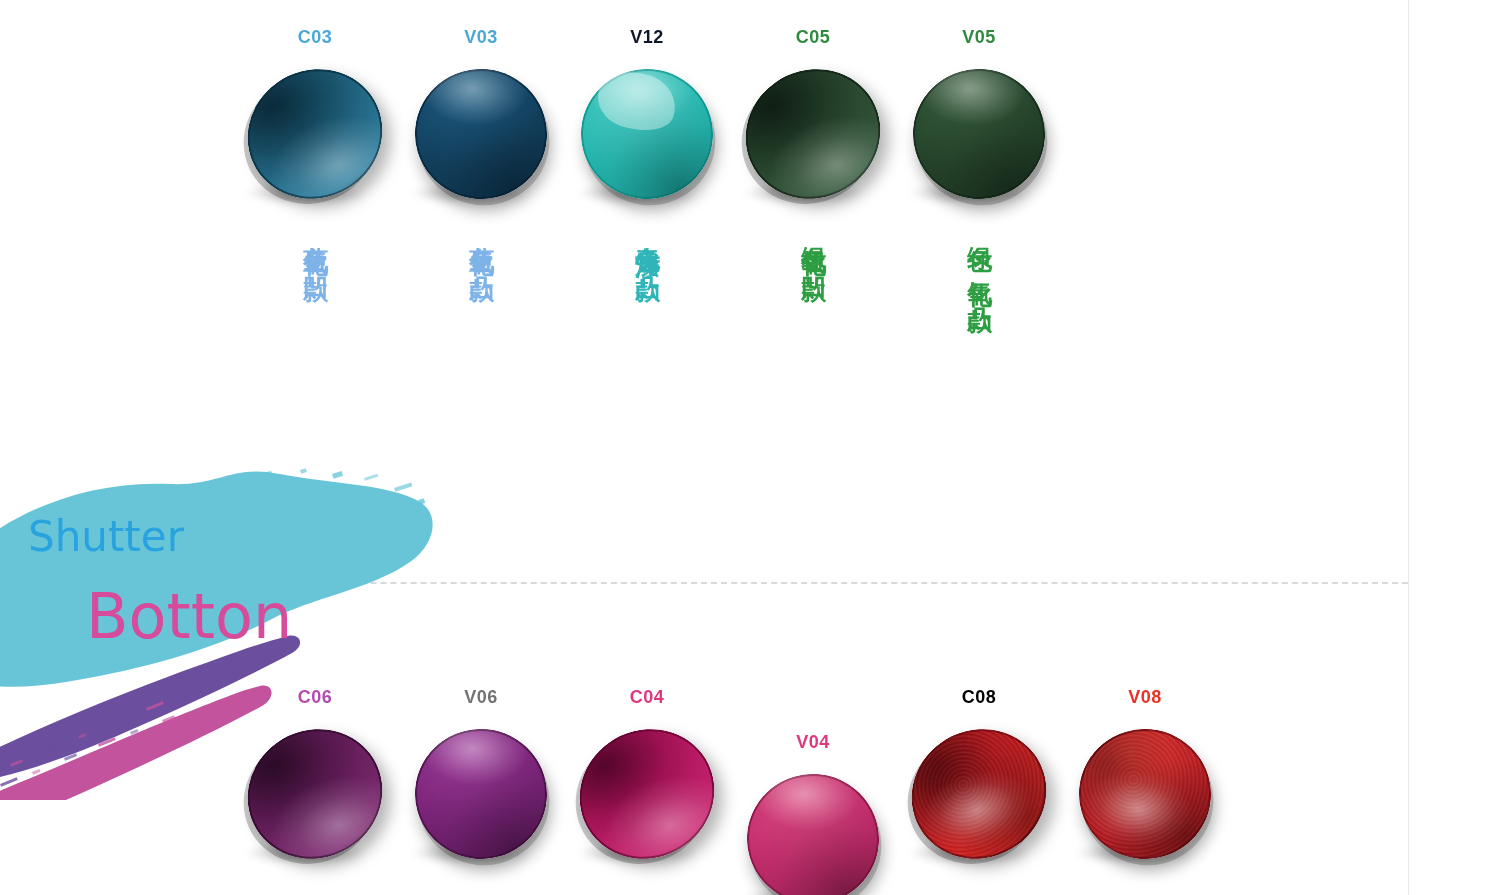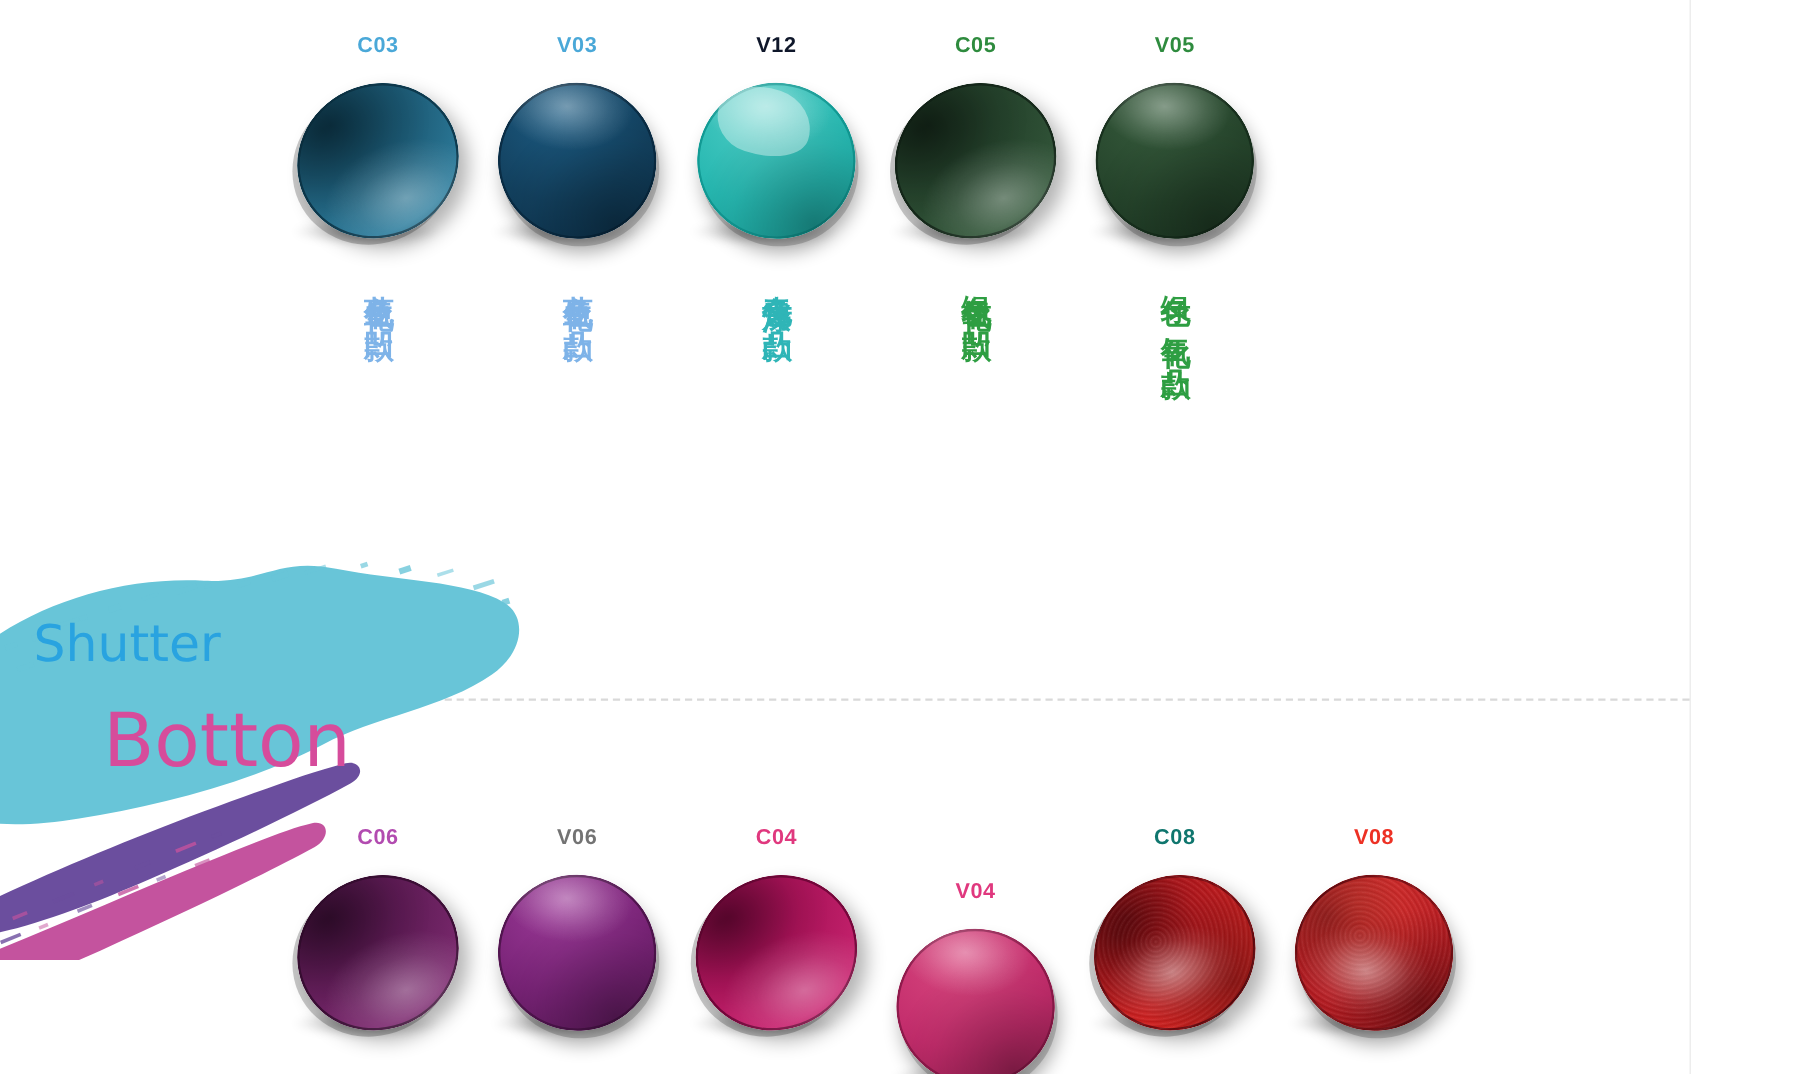--- a/index.html
+++ b/index.html
@@ -322,21 +322,21 @@
         <div class="code" style="color: rgb(224, 56, 126); margin-top: 45px;">V04</div>
         <div class="disc-wrap">
           <div class="ground"></div>
           <div class="disc convex">
             <div class="face" style="background: radial-gradient(120% 120% at 36% 20%, rgb(216, 72, 127) 0%, rgb(195, 45, 108) 48%, rgb(142, 26, 75) 100%); box-shadow: rgb(142, 26, 75) 0px 0px 0px 2px inset;"></div>
             <div class="sheen"></div>
           </div>
         </div>
       </div>
       <div class="swatch">
-        <div class="code" style="color: #0f766e;">C08</div>
+        <div class="code" style="color: #000000;">C08</div>
         <div class="disc-wrap">
           <div class="ground"></div>
           <div class="disc concave flake">
             <div class="face" style="background: radial-gradient(130% 110% at 26% 20%, rgb(122, 10, 16) 0%, rgb(178, 21, 26) 34%, rgb(216, 33, 31) 72%, rgb(178, 21, 26) 100%); box-shadow: rgb(122, 10, 16) 0px 0px 0px 2px inset;"></div>
             <div class="sheen"></div>
           </div>
         </div>
       </div>
       <div class="swatch">
         <div class="code" style="color: rgb(237, 49, 36);">V08</div>

